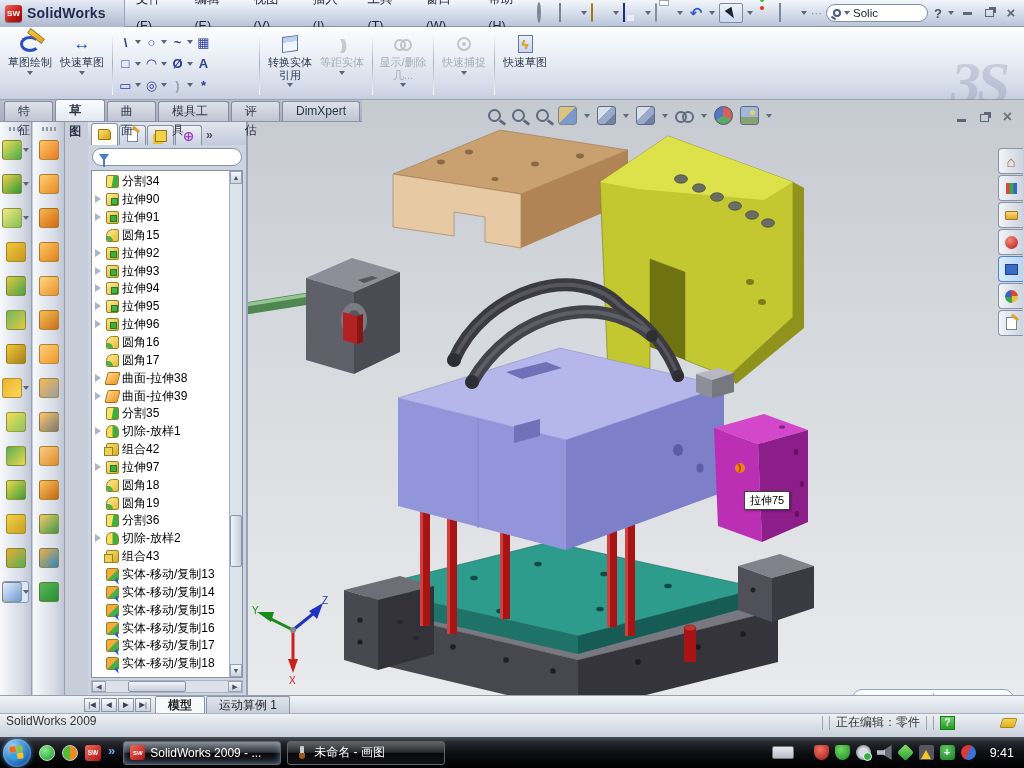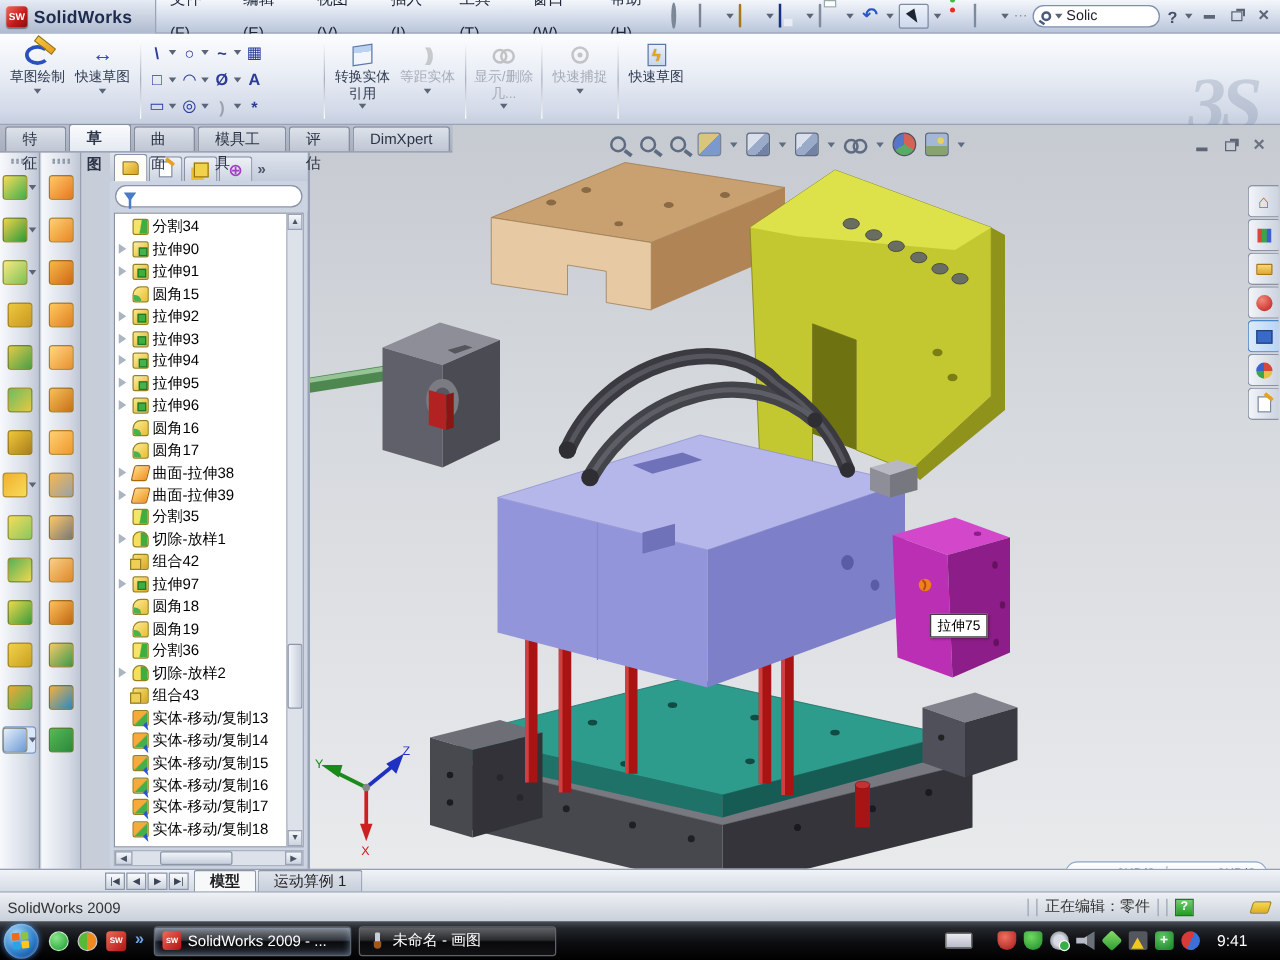--- a/index.html
+++ b/index.html
@@ -206,21 +206,21 @@
   .bnav{display:flex;gap:1px;margin-left:84px}
   .bnav span{width:16px;height:14px;font-size:7.5px;display:flex;align-items:center;justify-content:center;
     background:linear-gradient(#fafbfd,#ccd3de);border:1px solid #8c96aa;color:#3a4456}
   .btabs{display:flex;margin-left:4px;height:18px}
   .btab{padding:0 12px;font-size:12px;color:#222;line-height:17px;border:1px solid #8c96aa;border-bottom:none;
     background:linear-gradient(#dfe4ec,#c6cdd9);margin-right:1px;border-radius:2px 2px 0 0}
   .btab.active{background:#f6f8fa;font-weight:bold}
 
   
   .statusbar{position:absolute;top:713px;left:0;width:1024px;height:24px;
-    background:linear-gradient(#eef1f5,#c9d0da);border-top:1px solid #a8b0be;display:flex;align-items:center;
+    background:linear-gradient(#eef1f5,#c9d0da);border-top:1px solid #a8b0be;display:flex;align-items:flex-start;
     font-size:12px;color:#333;z-index:7}
   .st-left{margin-left:6px}
   .st-right{margin-left:auto;display:flex;align-items:center;gap:6px;padding-right:8px}
   .stsep{width:1px;height:14px;background:#9aa4b4}
   .helpbadge{width:15px;height:14px;background:linear-gradient(#6ed06e,#259a25);border:1px solid #187a18;
     color:#fff;font-size:10px;font-weight:bold;display:flex;align-items:center;justify-content:center}
   .tagicon{width:15px;height:10px;background:linear-gradient(#f6d84e,#e0ae22);border:1px solid #a88818;
     transform:skewX(-18deg);border-radius:2px;margin-left:40px}
 
   
@@ -996,14 +996,14 @@
     <span class="tr-keyboard"></span>
   <span class="tri tr-red-shield"></span>
       <span class="tri tr-green-shield"></span>
       <span class="tri tr-gear-check"></span>
       <span class="tri tr-volume"></span>
       <span class="tri tr-sync"></span>
       <span class="tri tr-warning"></span>
       <span class="tri tr-plus-shield">+</span>
       <span class="tri tr-traffic-ball"></span>
     </div>
-  <span class="clock" style="padding-right:26px">9:41</span>
+  <span class="clock" style="padding-right:10px">9:41</span>
 </div>
 
 </body></html>

